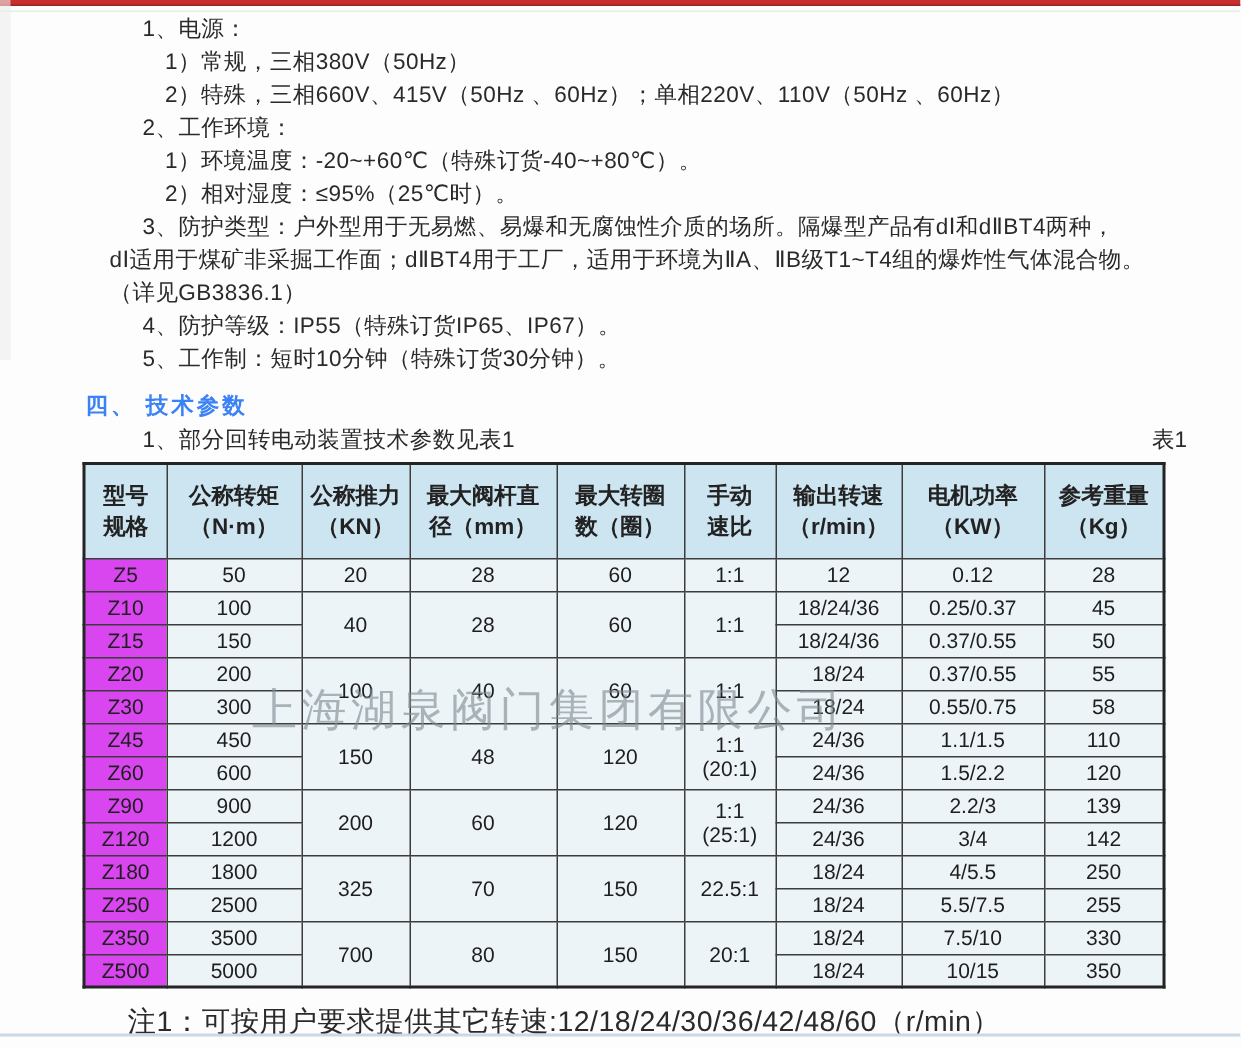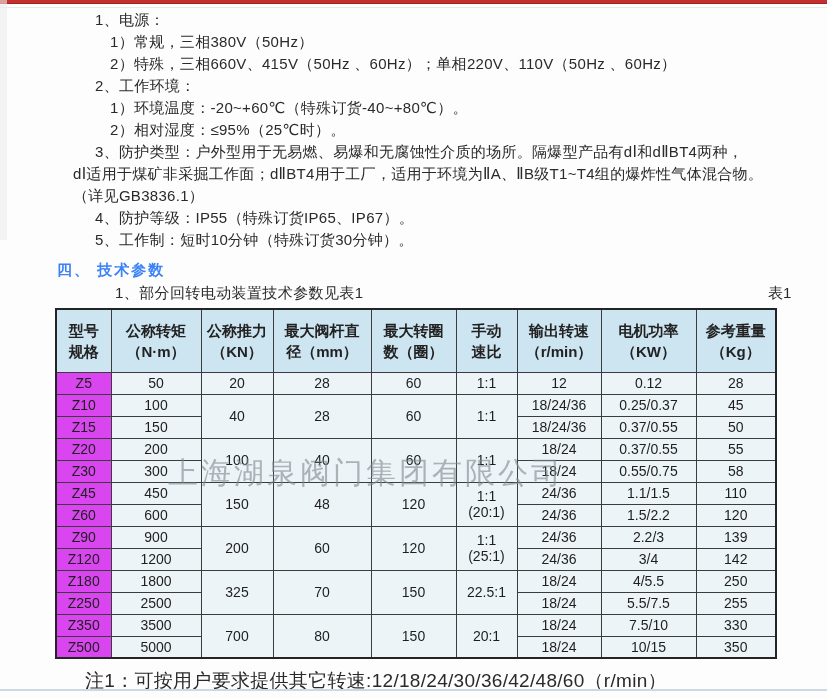--- a/index.html
+++ b/index.html
@@ -34,21 +34,21 @@
   .intro .i0 { padding-left: 0; margin-left: 28px; }
   .intro .i1 { padding-left: 50px; }
   .intro .i2 { padding-left: 65px; }
   .section-title {
     position: absolute; top: 261px; left: 57px;
     font-size: 15px; font-weight: bold; color: #3b82f6;
     letter-spacing: 2px;
   }
   .table-subtitle {
     position: absolute; top: 284px; left: 95px;
-    font-size: 15px; letter-spacing: .4px; margin-left: 20px;
+    font-size: 15px; letter-spacing: .4px;
   }
   .table-label {
     position: absolute; top: 284px; left: 768px;
     font-size: 15px;
   }
   table.params {
     position: absolute; top: 308px; left: 55px;
     width: 720px;
     border-collapse: collapse;
     table-layout: fixed;

